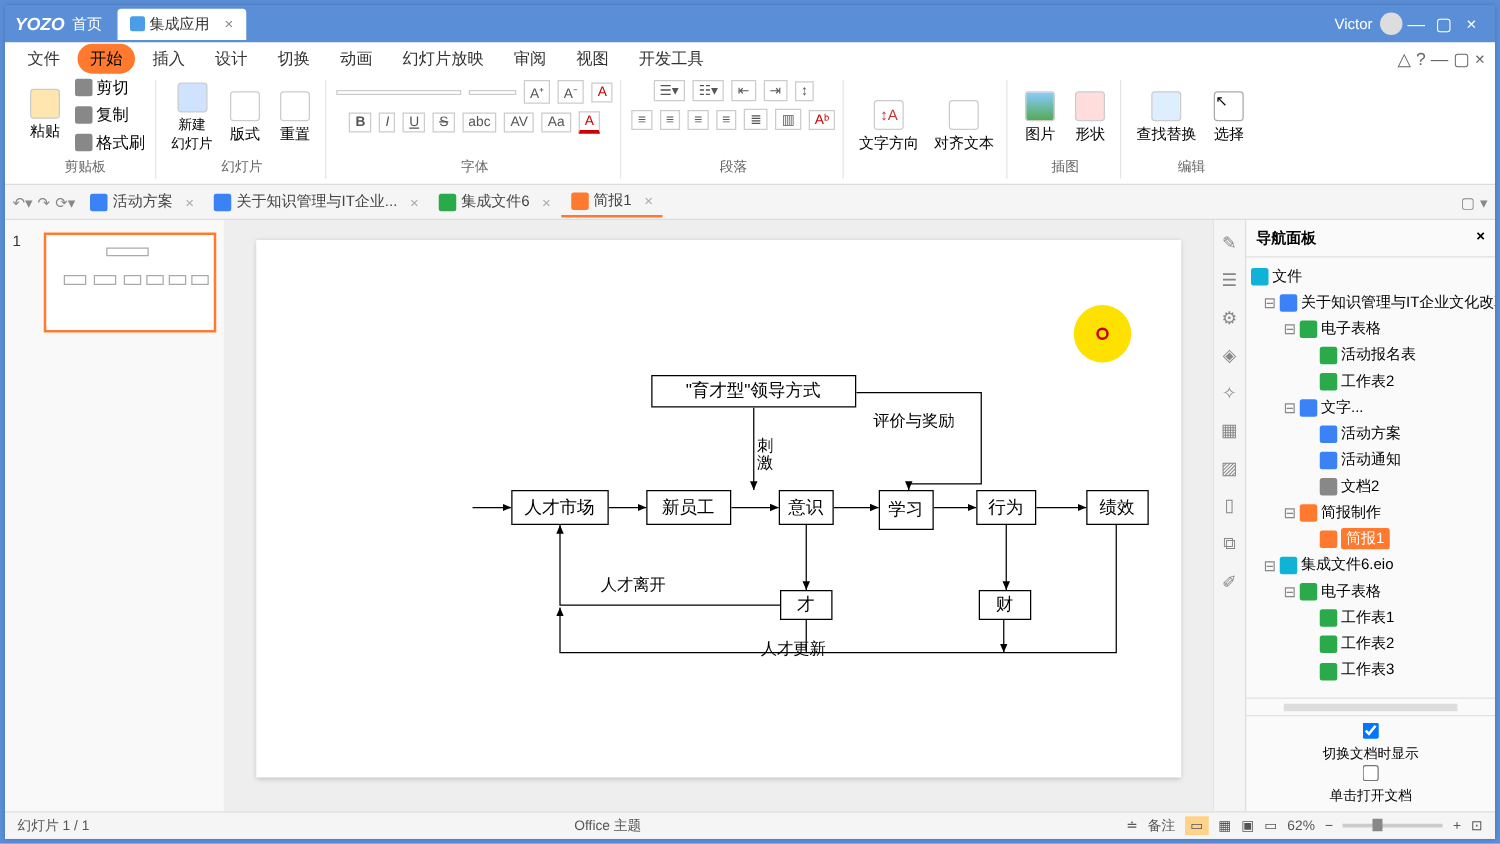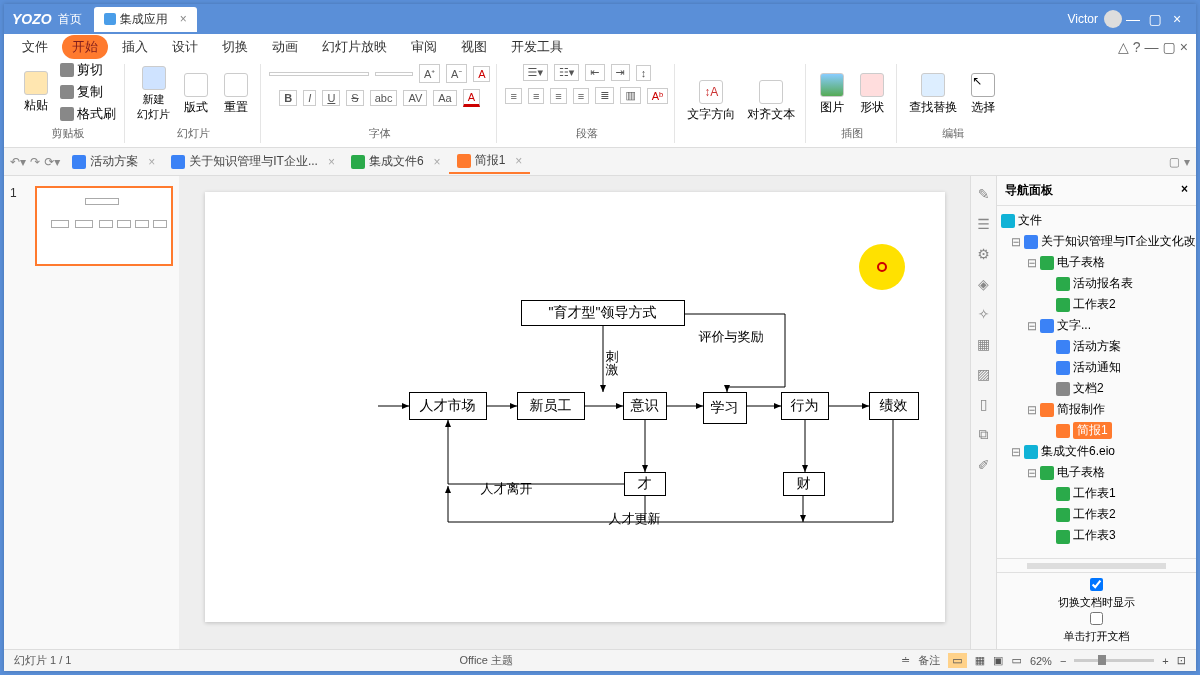--- a/index.html
+++ b/index.html
@@ -10,21 +10,21 @@
 .titlebar .home { margin-right: 12px; text-align: center; }
 .titlebar .tab { background: #fff; color: #333; padding: 4px 10px; border-radius: 3px 3px 0 0; display: flex; align-items: center; gap: 4px; }
 .titlebar .tab .ticon { width: 12px; height: 12px; background: #4a9de8; border-radius: 2px; }
 .titlebar .tab .x { margin-left: 8px; color: #888; }
 .titlebar .spacer { flex: 1; }
 .titlebar .user { display: flex; align-items: center; gap: 6px; }
 .titlebar .avatar { width: 18px; height: 18px; border-radius: 50%; background: #ddd; }
 .titlebar .wbtn { width: 22px; text-align: center; font-size: 14px; }
 .menubar { background: #fff; height: 26px; display: flex; align-items: center; padding: 0 8px; gap: 4px; position: relative; }
 .menubar .mitem { padding: 3px 10px; color: #333; font-size: 13px; }
-.menubar .mitem.active { background: #ff7a2e; color: #7f1d1d; border-radius: 12px; }
+.menubar .mitem.active { background: #ff7a2e; color: #000000; border-radius: 12px; }
 .menubar .right { position: absolute; right: 8px; display: flex; gap: 4px; color: #666; font-size: 14px; }
 .ribbon { background: #fff; height: 88px; border-bottom: 1px solid #ddd; display: flex; padding: 4px 8px; gap: 2px; }
 .rgroup { display: flex; flex-direction: column; justify-content: flex-end; border-right: 1px solid #e5e5e5; padding: 0 6px; }
 .rgroup .gbody { flex: 1; display: flex; align-items: center; gap: 4px; }
 .rgroup .glabel { text-align: center; color: #666; font-size: 11px; padding: 2px 0; }
 .rbigbtn { display: flex; flex-direction: column; align-items: center; gap: 2px; padding: 2px 4px; min-width: 36px; }
 .rbigbtn .ricon { width: 24px; height: 24px; border: 1px solid #ccc; border-radius: 3px; }
 .rvstack { display: flex; flex-direction: column; gap: 2px; }
 .rsmall { display: flex; align-items: center; gap: 3px; font-size: 13px; padding: 1px 2px; }
 .rsmall .sicon { width: 14px; height: 14px; background: #888; border-radius: 2px; }
@@ -319,21 +319,21 @@
           <div class="dbox" style="left:312px; top:200px; width:68px; height:28px">新员工</div>
           <div class="dbox" style="left:418px; top:200px; width:44px; height:28px">意识</div>
           <div class="dbox" style="left:498px; top:200px; width:44px; height:32px">学习</div>
           <div class="dbox" style="left:576px; top:200px; width:48px; height:28px">行为</div>
           <div class="dbox" style="left:664px; top:200px; width:50px; height:28px">绩效</div>
           <div class="dbox" style="left:419px; top:280px; width:42px; height:24px">才</div>
           <div class="dbox" style="left:578px; top:280px; width:42px; height:24px">财</div>
           <div class="dlabel" style="left:494px; top:136px">评价与奖励</div>
           <div class="dlabel" style="left:401px; top:158px; white-space:pre; line-height:1">刺
 激</div>
-          <div class="dlabel" style="left:276px; top:288px">人才离开</div>
+          <div class="dlabel" style="left:276px; top:267px">人才离开</div>
           <div class="dlabel" style="left:404px; top:318px">人才更新</div>
         </div>
       </div>
     </div>
 
     <div class="rightrail">
       <span>✎</span>
       <span>☰</span>
       <span>⚙</span>
       <span>◈</span>

